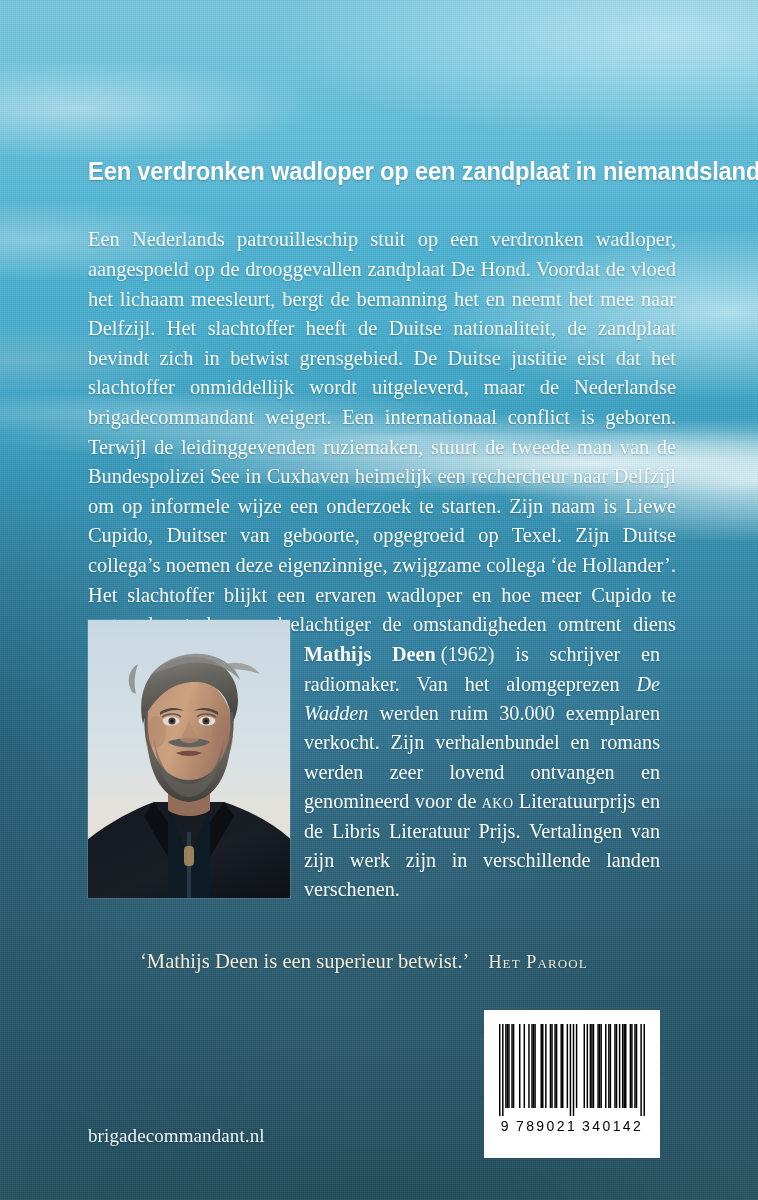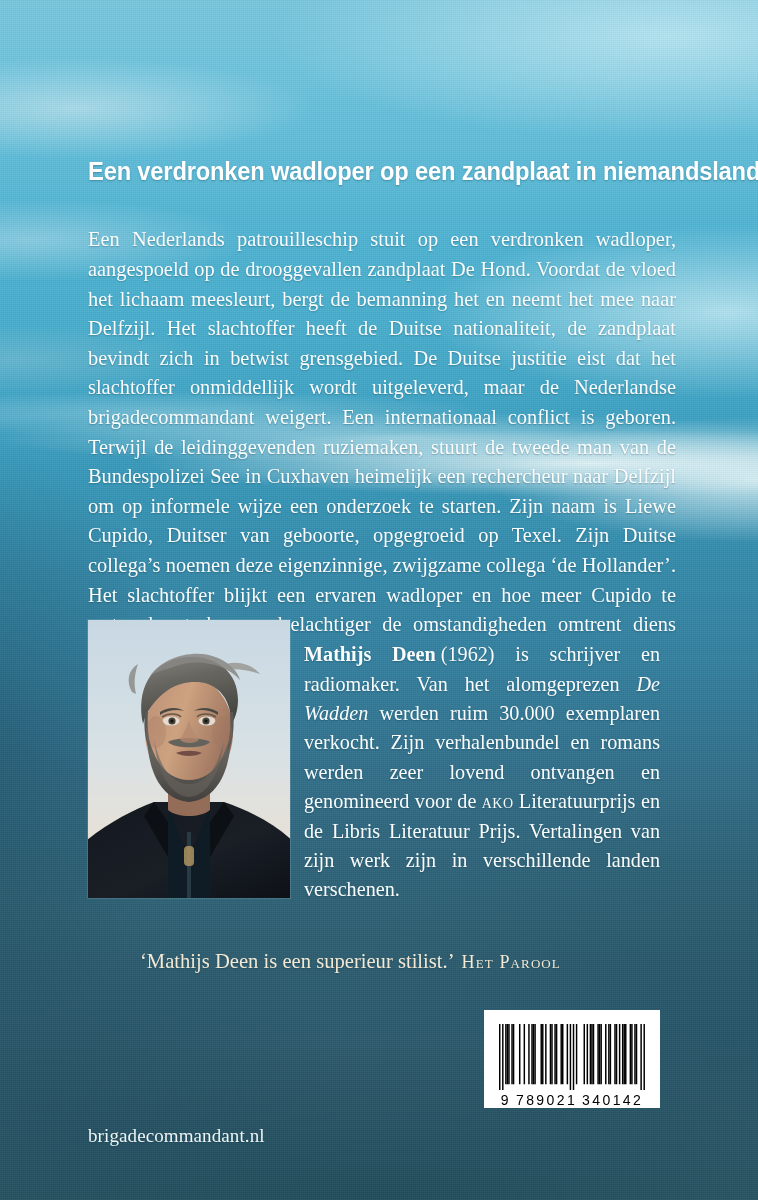--- a/index.html
+++ b/index.html
@@ -143,39 +143,39 @@
     color: #f4e9d4;
     font-size: 20.6px;
     line-height: 1.25;
     text-shadow: 0 1px 1.5px rgba(12,54,72,0.35);
     white-space: nowrap;
   }
   .quote .source {
     font-variant: small-caps;
     font-size: 0.88em;
     letter-spacing: 1.1px;
-    margin-left: 7px;
+    margin-left: 19px;
   }
 
   .website {
     position: absolute;
     left: 88px;
     top: 1125px;
     color: #eef5f6;
     font-size: 19px;
     letter-spacing: .1px;
     text-shadow: 0 1px 1.5px rgba(12,54,72,0.35);
   }
 
   .barcode-box {
     position: absolute;
     left: 484px;
     top: 1010px;
     width: 176px;
-    height: 98px;
+    height: 148px;
     background: #ffffff;
     display: flex;
     flex-direction: column;
     align-items: center;
     justify-content: flex-start;
   }
   .barcode-bars {
     margin-top: 14px;
     width: 146px;
     height: 92px;
@@ -291,21 +291,21 @@
 
         <rect x="0" y="0" width="202" height="278" fill="#13303c" opacity="0.06"></rect>
       </svg>
     </div>
 
     <p class="bio">
       <b>Mathijs Deen</b><span style="margin-left:5px">(1962)</span><span> is schrijver en radiomaker. Van het alomgeprezen </span><i>De Wadden</i><span> werden ruim 30.000 exemplaren verkocht. Zijn verhalenbundel en romans werden zeer lovend ontvangen en genomineerd voor de </span><span class="smallcaps">ako</span><span> Literatuurprijs en de Libris Literatuur Prijs. Vertalingen van zijn werk zijn in verschillende landen verschenen.</span>
     </p>
 
     <p class="quote">
-      <span>‘Mathijs Deen is een superieur stilist.’</span><span class="source">Het Parool</span>
+      <span>‘Mathijs Deen is een superieur betwist.’</span><span class="source">Het Parool</span>
     </p>
 
     <div class="website">brigadecommandant.nl</div>
 
     <div class="barcode-box">
       <svg class="barcode-bars" viewBox="0 0 146 92" preserveAspectRatio="none">
           <rect x="0.000" y="0" width="1.475" height="92" fill="#000000"></rect>
           <rect x="3.074" y="0" width="1.475" height="92" fill="#000000"></rect>
           <rect x="6.147" y="0" width="1.475" height="84" fill="#000000"></rect>
           <rect x="7.684" y="0" width="1.475" height="84" fill="#000000"></rect>

